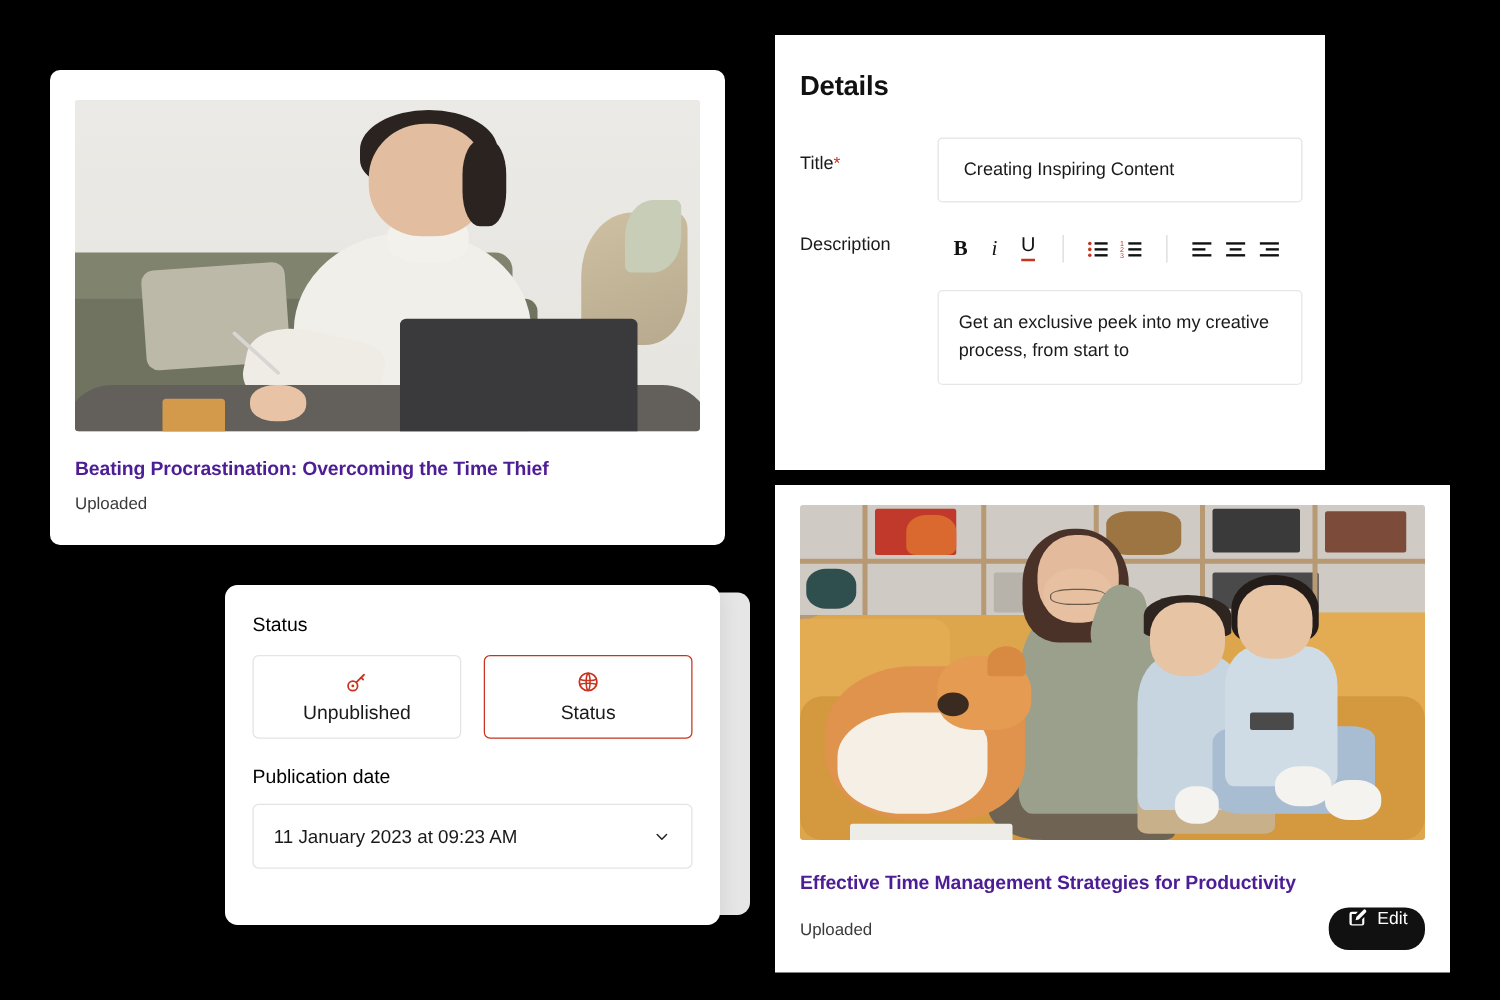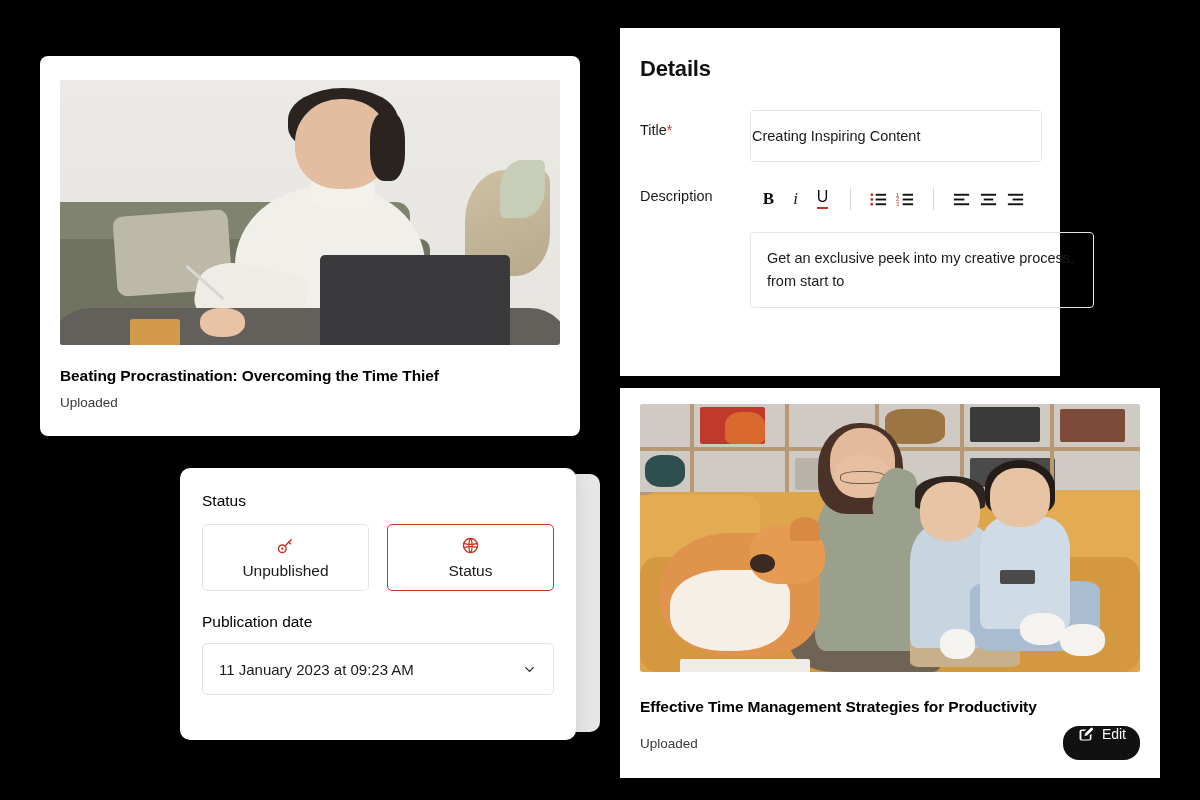--- a/index.html
+++ b/index.html
@@ -43,21 +43,21 @@
     height: 265px;
     border-radius: 3px;
     overflow: hidden;
     position: relative;
     background: #d8d8d4;
   }
 
   .media-title {
     font-size: 15.5px;
     font-weight: bold;
-    color: #000000;
+    color: #4c1d95;
     letter-spacing: -0.1px;
     margin-top: 22px;
   }
 
   .media-status {
     font-size: 13.5px;
     color: #3a3a3a;
     margin-top: 10px;
   }
 
@@ -96,21 +96,21 @@
   .req-star { color: #c8341f; font-size: 14px; }
 
   .text-input {
     width: 292px;
     height: 52px;
     border: 1px solid #e3e3e3;
     border-radius: 4px;
     background: #ffffff;
     display: flex;
     align-items: center;
-    padding: 0 1px;
+    padding: 0 20px;
     font-size: 14.5px;
     color: #1a1a1a;
   }
 
   
   #description-row { margin-top: 22px; }
 
   .desc-col { display: flex; flex-direction: column; }
 
   .rte-toolbar {
@@ -144,21 +144,21 @@
   .rte-i { font-size: 17px; font-style: italic; color: #111; font-family: "Liberation Serif", serif; }
   .rte-u {
     font-size: 16px; color: #111;
     border-bottom: 2px solid #c8341f;
     line-height: 1.05;
     padding-bottom: 1px;
     font-family: "Liberation Sans", sans-serif;
   }
 
   .desc-area {
-    width: 344px;
+    width: 292px;
     height: 76px;
     border: 1px solid #e6e6e6;
     border-radius: 4px;
     padding: 14px 16px;
     font-size: 14.5px;
     line-height: 1.62;
     color: #1a1a1a;
   }
 
   

